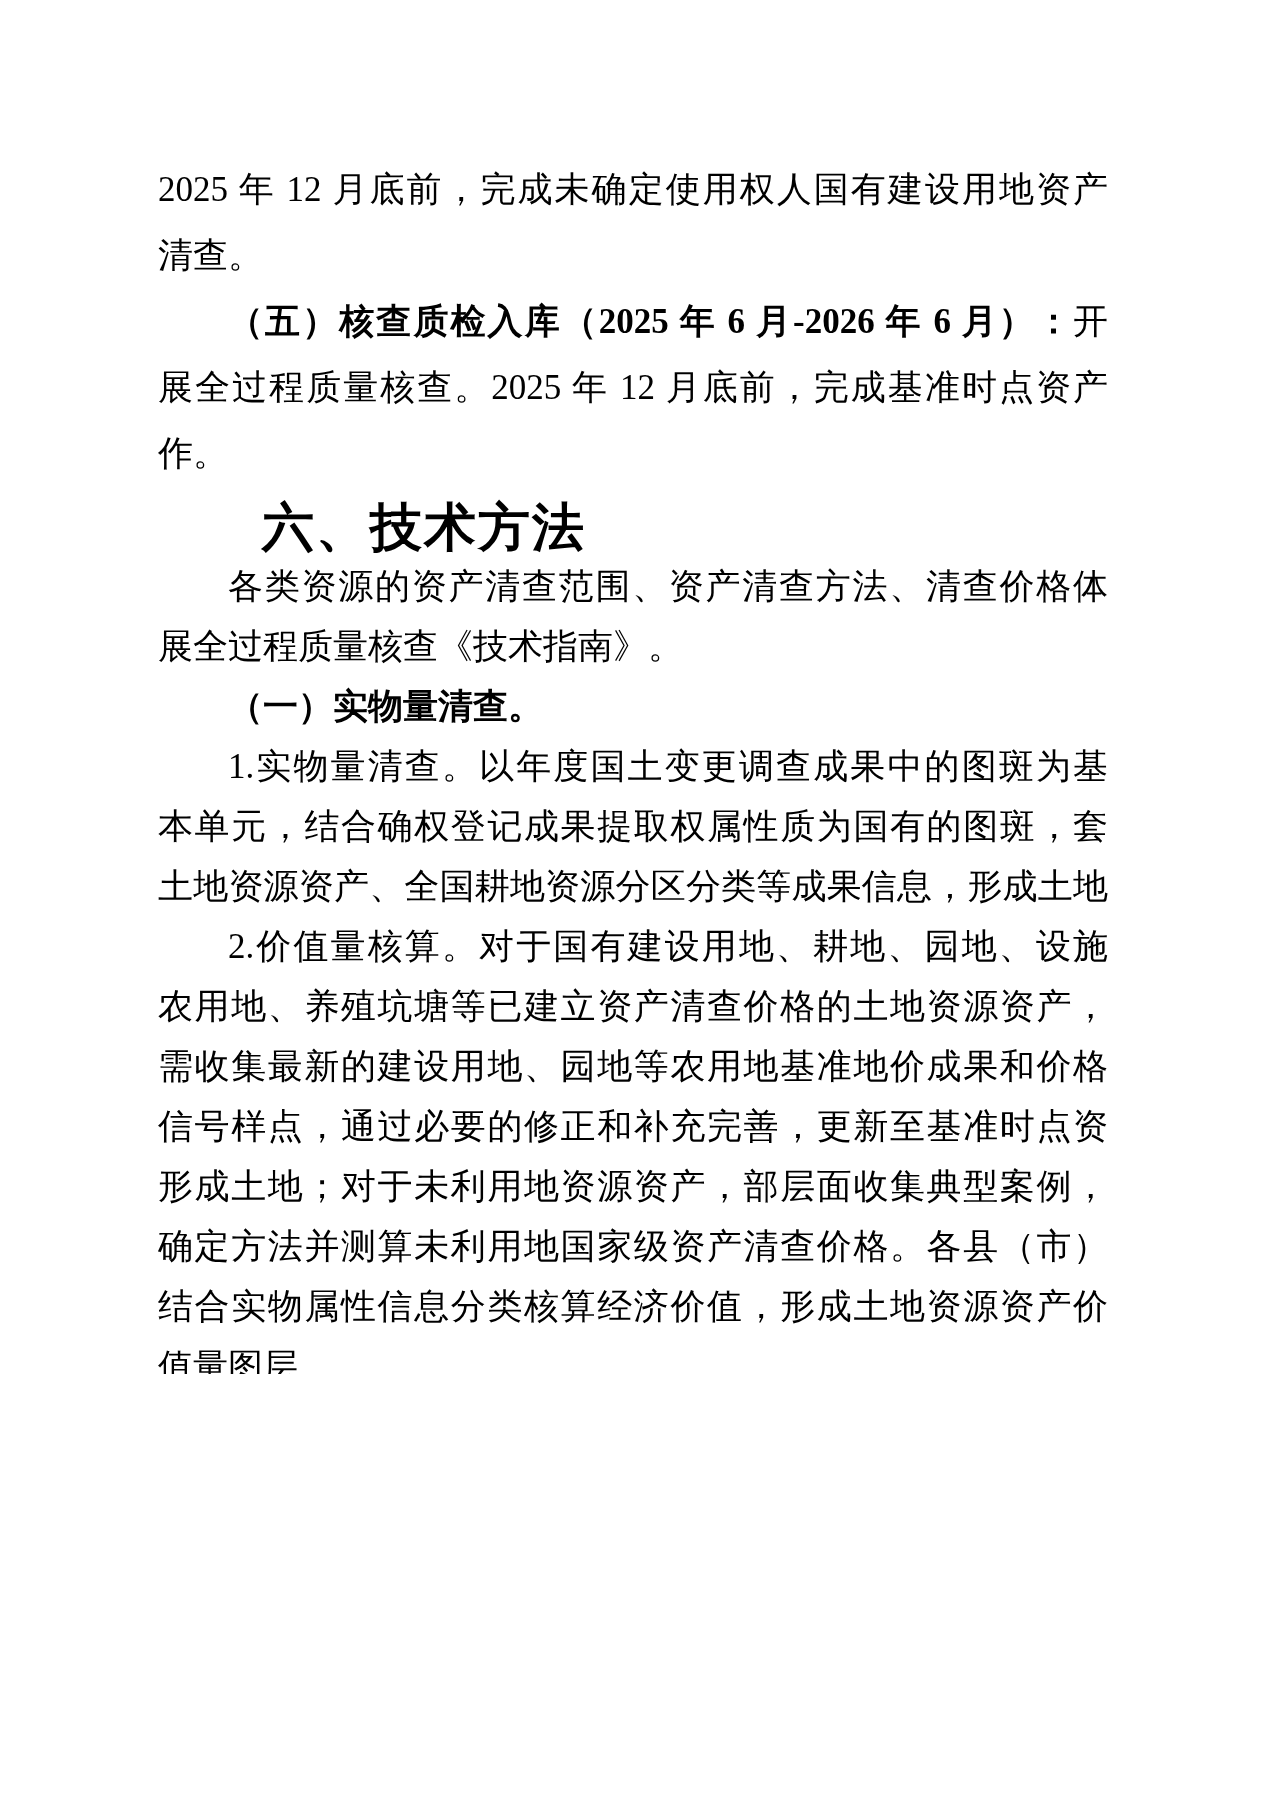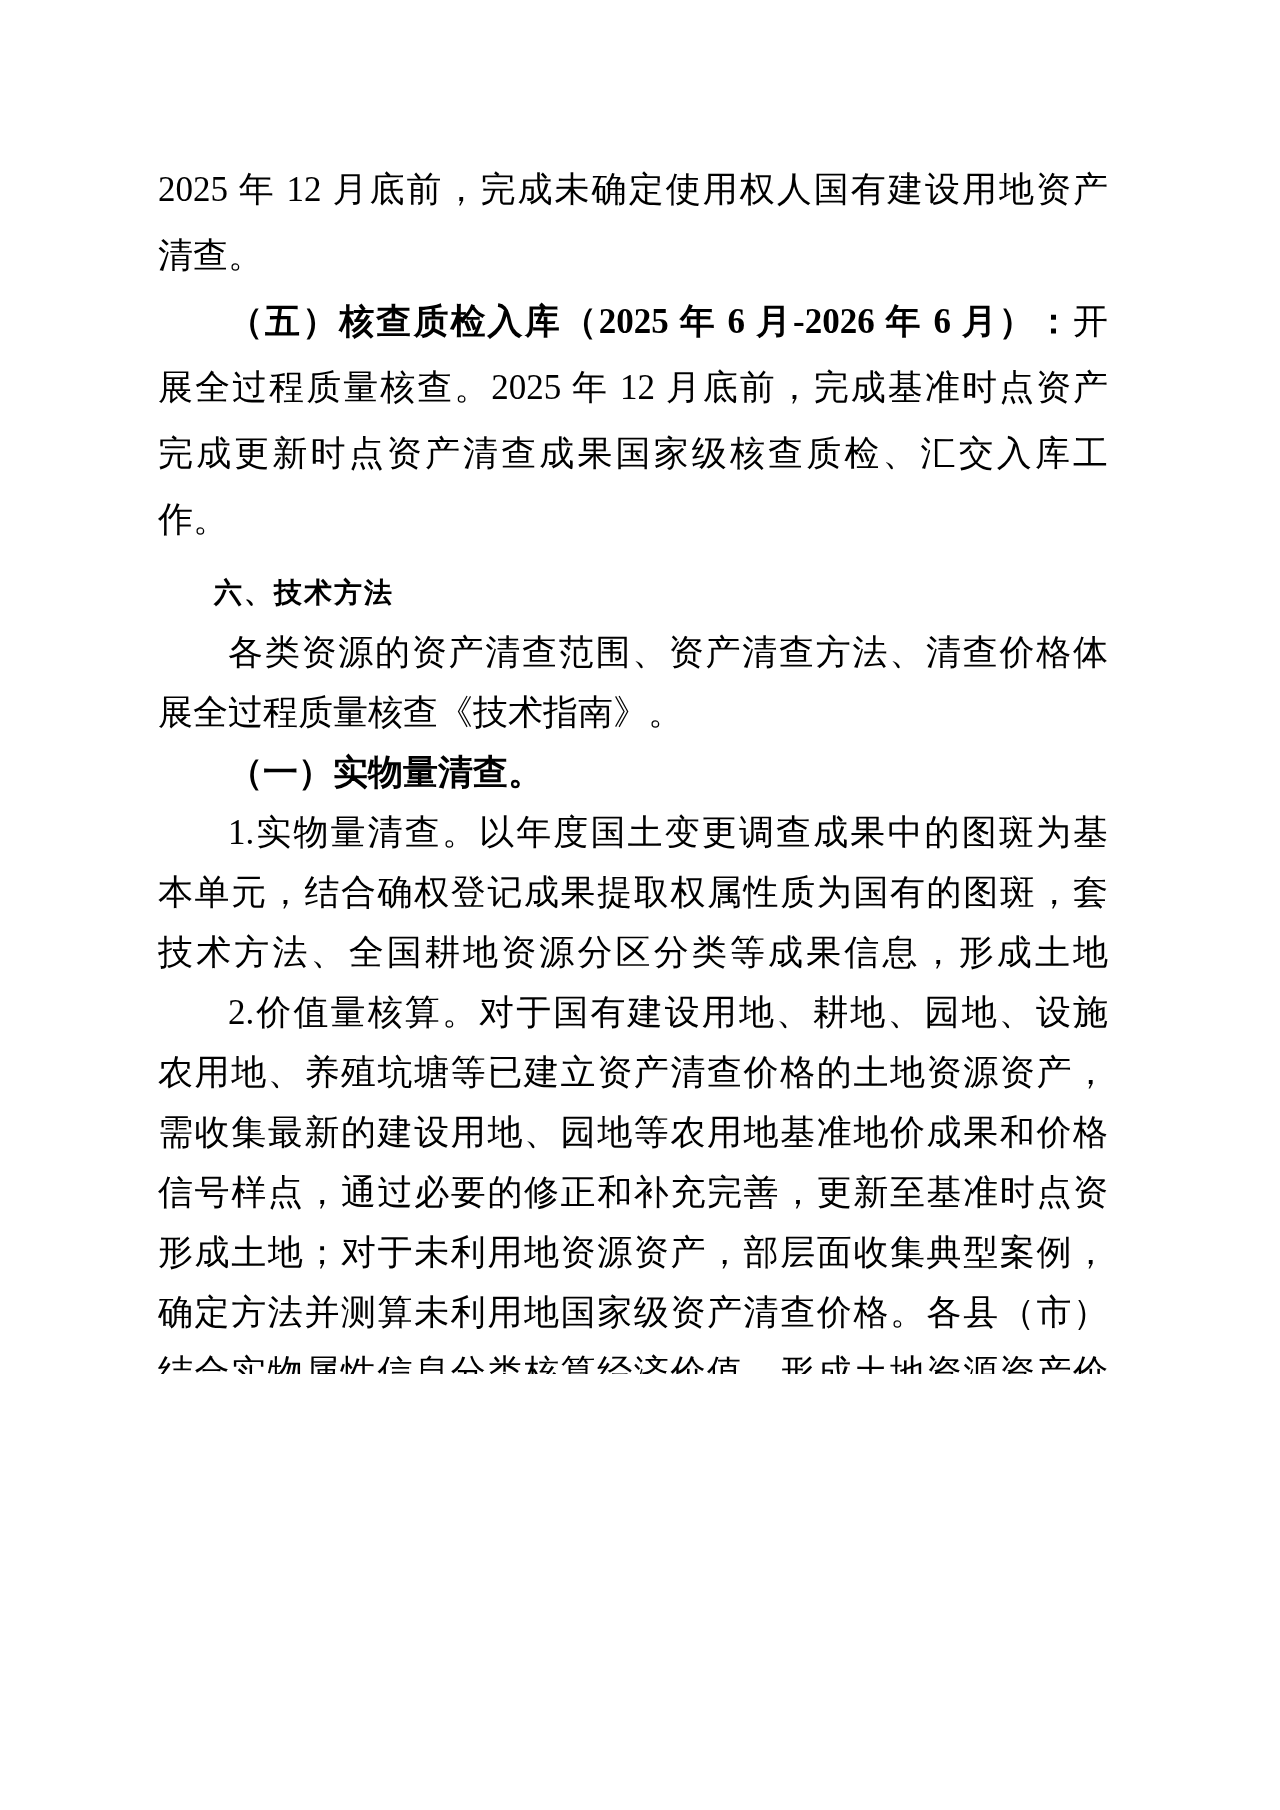--- a/index.html
+++ b/index.html
@@ -33,21 +33,21 @@
   .line.s1 { line-height: 66px; height: 66px; }
   .line.s2 { line-height: 60px; height: 60px; }
   .line.last {
     text-align-last: left;
   }
   .line.indent { text-indent: 2em; }
   .line .b { font-weight: bold; margin-top: 32px; }
   .line.heading {
     font-family: "Liberation Sans", "DejaVu Sans", sans-serif;
     font-weight: bold;
-    font-size: 28px;
+    font-size: 52px;
     margin-top: 10px;
     letter-spacing: 2px;
   }
   .page-number {
     position: absolute;
     left: 0;
     top: 1665px;
     width: 100%;
     text-align: center;
     font-family: "Liberation Serif", "DejaVu Serif", serif;
@@ -57,29 +57,28 @@
 </style>
 </head>
 <body>
 
 <div class="page">
   <div class="doc-body" id="doc-body">
       <div class="line s1"><span>2025 年 12 月底前，完成未确定使用权人国有建设用地资产</span></div>
       <div class="line s1 last"><span>清查。</span></div>
       <div class="line s1 indent"><span class="b">（五）核查质检入库（2025 年 6 月-2026 年 6 月）：</span><span>开</span></div>
       <div class="line s1"><span>展全过程质量核查。2025 年 12 月底前，完成基准时点资产</span></div>
-      <div class="line s1"><span>完成更新时点资产清查成果国家级核查质检、汇交入库工</span></div>
       <div class="line s1 last"><span>作。</span></div>
       <div class="line s2 indent last heading"><span class="b">六、技术方法</span></div>
       <div class="line s2 indent"><span>各类资源的资产清查范围、资产清查方法、清查价格体</span></div>
       <div class="line s2 last"><span>展全过程质量核查《技术指南》。</span></div>
       <div class="line s2 indent last"><span class="b">（一）实物量清查。</span></div>
       <div class="line s2 indent"><span>1.实物量清查。以年度国土变更调查成果中的图斑为基</span></div>
       <div class="line s2"><span>本单元，结合确权登记成果提取权属性质为国有的图斑，套</span></div>
-      <div class="line s2"><span>技术方法、全国耕地资源分区分类等成果信息，形成土地</span></div>
+      <div class="line s2"><span>土地资源资产、全国耕地资源分区分类等成果信息，形成土地</span></div>
       <div class="line s2 indent"><span>2.价值量核算。对于国有建设用地、耕地、园地、设施</span></div>
       <div class="line s2"><span>农用地、养殖坑塘等已建立资产清查价格的土地资源资产，</span></div>
       <div class="line s2"><span>需收集最新的建设用地、园地等农用地基准地价成果和价格</span></div>
       <div class="line s2"><span>信号样点，通过必要的修正和补充完善，更新至基准时点资</span></div>
       <div class="line s2"><span>形成土地；对于未利用地资源资产，部层面收集典型案例，</span></div>
       <div class="line s2"><span>确定方法并测算未利用地国家级资产清查价格。各县（市）</span></div>
       <div class="line s2"><span>结合实物属性信息分类核算经济价值，形成土地资源资产价</span></div>
       <div class="line s2 last"><span>值量图层。</span></div>
     </div>
   <div class="page-number">9</div>

